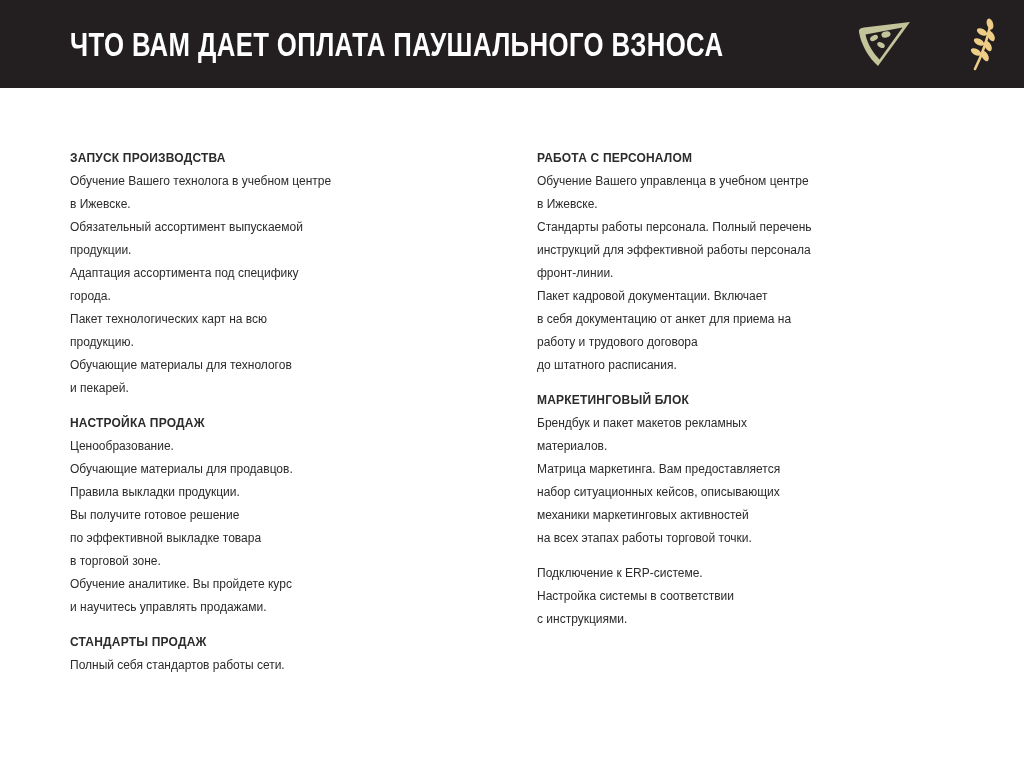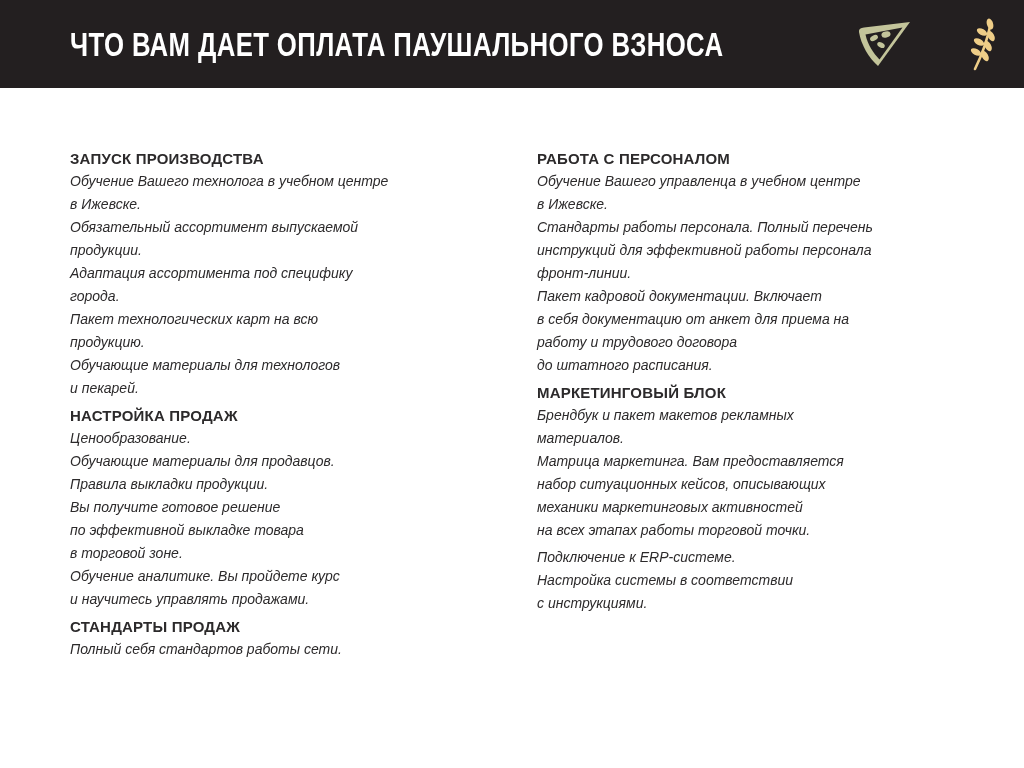--- a/index.html
+++ b/index.html
@@ -42,31 +42,30 @@
   .icon{display:block;}
 
   
   .content{
     display:flex;
     padding:59px 0 0 70px;
   }
   .col{font-size:18px;line-height:23px;}
   .col-left{width:467px;flex:0 0 467px;}
   .col-right{flex:1 1 auto;padding-right:16px;}
-  section + section{margin-top:4px;}
+  section + section{margin-top:12px;}
   section h2{
-    font-size:15px;line-height:23px;font-weight:bold;
+    font-size:12px;line-height:23px;font-weight:bold;
     letter-spacing:0.2px;
     color:var(--body-text);
   }
   section p{
     white-space:pre-line;
-    font-size:14px;line-height:23px;
+    font-size:12px;line-height:23px;
     color:var(--body-text);
-    font-style:italic;
   }
 </style>
 </head>
 <body>
 
 <div class="slide">
 
   <header class="header">
     <h1>ЧТО ВАМ ДАЕТ ОПЛАТА ПАУШАЛЬНОГО ВЗНОСА</h1>
     <div class="header-icons">

